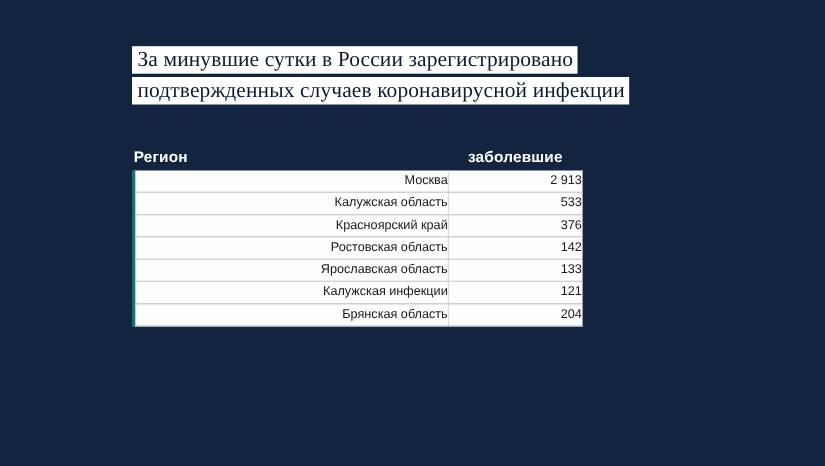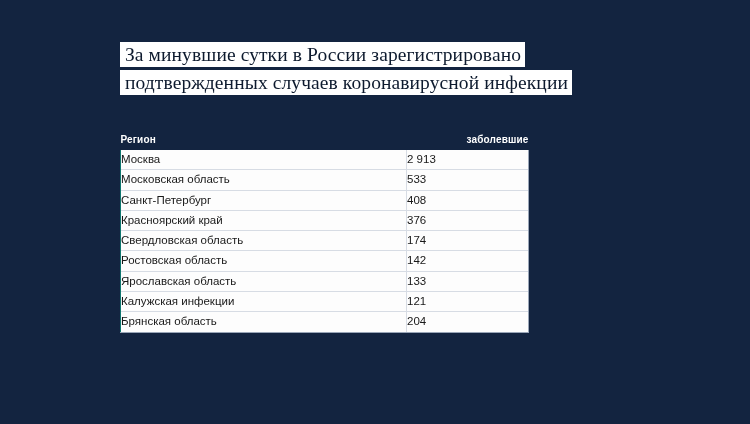--- a/index.html
+++ b/index.html
@@ -61,56 +61,56 @@
     table-layout: fixed;
   }
 
   table.data col.c-region { width: 286px; }
   table.data col.c-cases  { width: 122px; }
 
   table.data thead th {
     background: #132440;
     color: #ffffff;
     font-family: "Liberation Sans", sans-serif;
-    font-size: 10px;
+    font-size: 14px;
     font-weight: bold;
     padding: 4px 0 5px 0;
     border: none;
     letter-spacing: 0.15px;
   }
   th.h-region {
     text-align: left;
     padding-left: 6px;
   }
   th.h-cases {
-    text-align: right;
+    text-align: center;
     padding-right: 4px;
     margin-top: 44px;
   }
 
   table.data tbody td {
     background: #fdfdfd;
     color: #181818;
     font-family: "Liberation Sans", sans-serif;
     font-size: 11.5px;
     height: 19.3px;
     line-height: 19.3px;
     padding: 0;
     border-top: 1px solid #d7dce4;
   }
   table.data tbody tr:first-child td {
     border-top: none;
   }
   td.region {
-    text-align: left;
+    text-align: right;
     padding-left: 7px;
-    border-left: 1px solid #0f766e;
+    border-left: 3px solid #0f766e;
   }
   td.cases {
-    text-align: left;
+    text-align: right;
     border-left: 1px solid #d7dce4;
     border-right: 1px solid #9aa6b8;
     padding-right: 2px;
   }
   table.data tbody tr:last-child td {
     border-bottom: 1px solid #9aa6b8;
   }
 </style>
 </head>
 <body>
@@ -133,34 +133,26 @@
           <th class="h-region">Регион</th>
           <th class="h-cases">заболевшие</th>
         </tr>
       </thead>
       <tbody>
         <tr>
           <td class="region">Москва</td>
           <td class="cases">2 913</td>
         </tr>
         <tr>
-          <td class="region">Московская область</td>
+          <td class="region">Калужская область</td>
           <td class="cases">533</td>
-        </tr>
-        <tr>
-          <td class="region">Санкт-Петербург</td>
-          <td class="cases">408</td>
         </tr>
         <tr>
           <td class="region">Красноярский край</td>
           <td class="cases">376</td>
-        </tr>
-        <tr>
-          <td class="region">Свердловская область</td>
-          <td class="cases">174</td>
         </tr>
         <tr>
           <td class="region">Ростовская область</td>
           <td class="cases">142</td>
         </tr>
         <tr>
           <td class="region">Ярославская область</td>
           <td class="cases">133</td>
         </tr>
         <tr>

